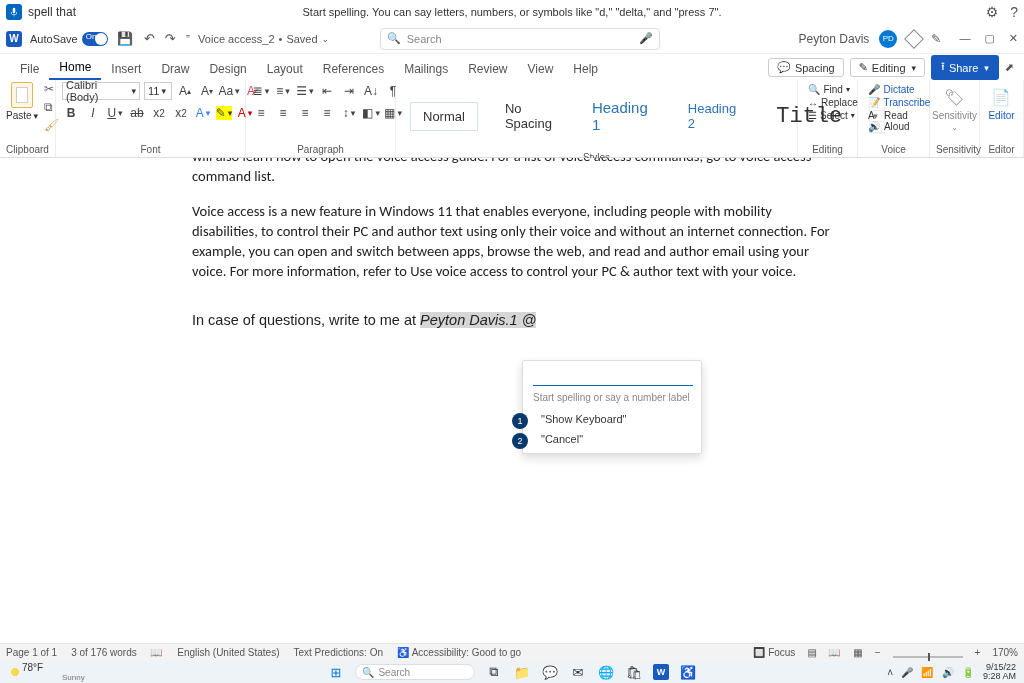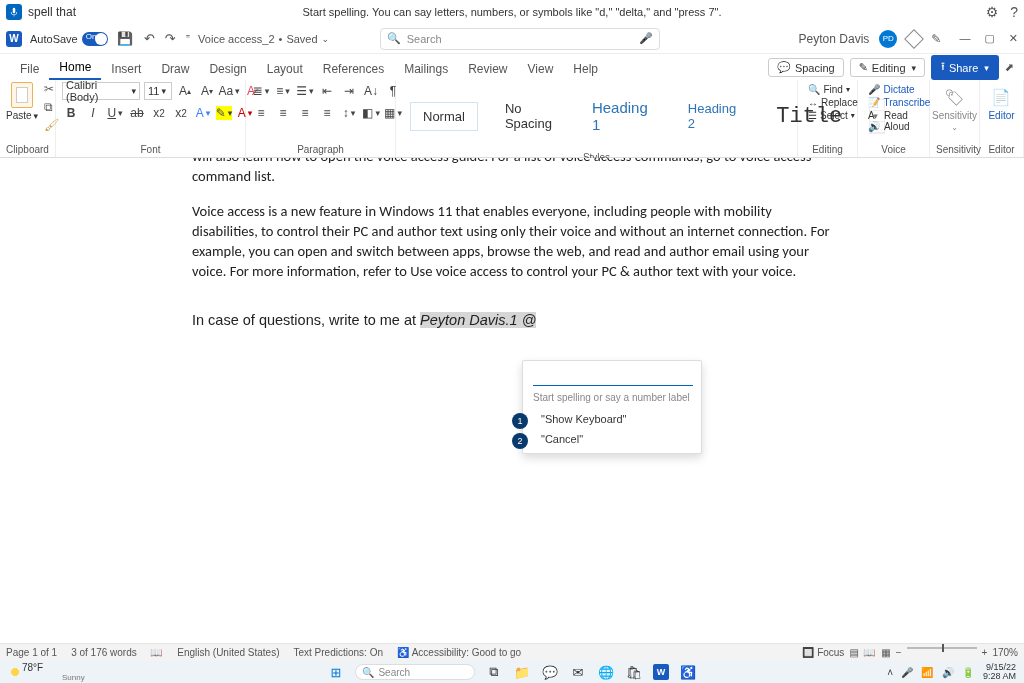--- a/index.html
+++ b/index.html
@@ -75,21 +75,21 @@
 
   
   .va-popup { position:absolute; width:180px; background:#fff; border:1px solid #ddd; border-radius:2px; box-shadow:0 4px 10px rgba(0,0,0,0.15); font-size:11px; }
   .va-popup input{ width:160px; margin:8px 10px 4px 10px; border:none; border-bottom:1.5px solid #0067c0; outline:none; font-size:11px; padding:2px 0;}
   .va-popup .hint{ color:#888; font-size:10px; padding:2px 10px 6px 10px; }
   .va-popup .opt{ padding:4px 10px 4px 18px; position:relative; }
   .va-badge{position:absolute; left:-11px; top:4px; width:16px; height:16px; background:#093a6b; color:#fff; border-radius:50%; font-size:9px; display:flex; align-items:center; justify-content:center;}
 
   
   .status-bar { position:absolute; bottom:22px; left:0; right:0; height:18px; background:#f3f3f3; border-top:1px solid #e5e5e5; display:flex; align-items:center; font-size:10px; color:#555; padding:0 6px; gap:14px;}
-  .status-bar .right{margin-left:auto; display:flex; align-items:flex-start; gap:5px;}
+  .status-bar .right{margin-left:auto; display:flex; align-items:flex-end; gap:12px;}
   .zoom-slider{width:70px; height:2px; background:#bbb; position:relative;}
   .zoom-slider::after{content:""; position:absolute; left:50%; top:-3px; width:2px; height:8px; background:#555;}
 
   
   .task-bar { position:absolute; bottom:0; left:0; right:0; height:22px; background:#eef3f8; display:flex; align-items:center; font-size:10px; color:#333;}
   .weather{display:flex; align-items:center; margin-left:8px;}
   .sun{width:14px; height:14px; background:radial-gradient(circle,#ffd54a 40%,transparent 41%);} 
   .task-center{position:absolute; left:50%; transform:translateX(-50%); display:flex; gap:10px; align-items:center;}
   .task-search{width:120px; height:16px; background:#fff; border:1px solid #ddd; border-radius:10px; display:flex; align-items:center; padding:0 6px; color:#888; font-size:10px; gap:4px;}
   .tb-ic{width:18px; height:18px; display:flex; align-items:center; justify-content:center; font-size:13px;}

